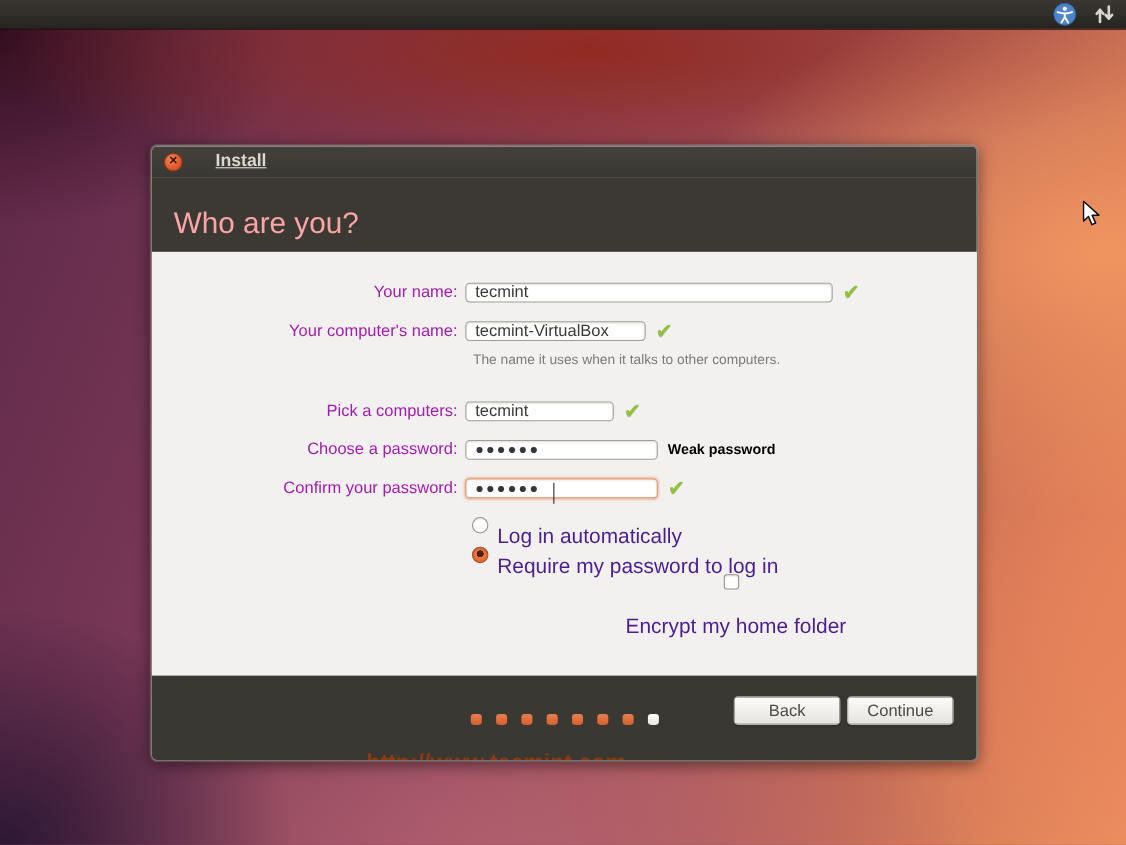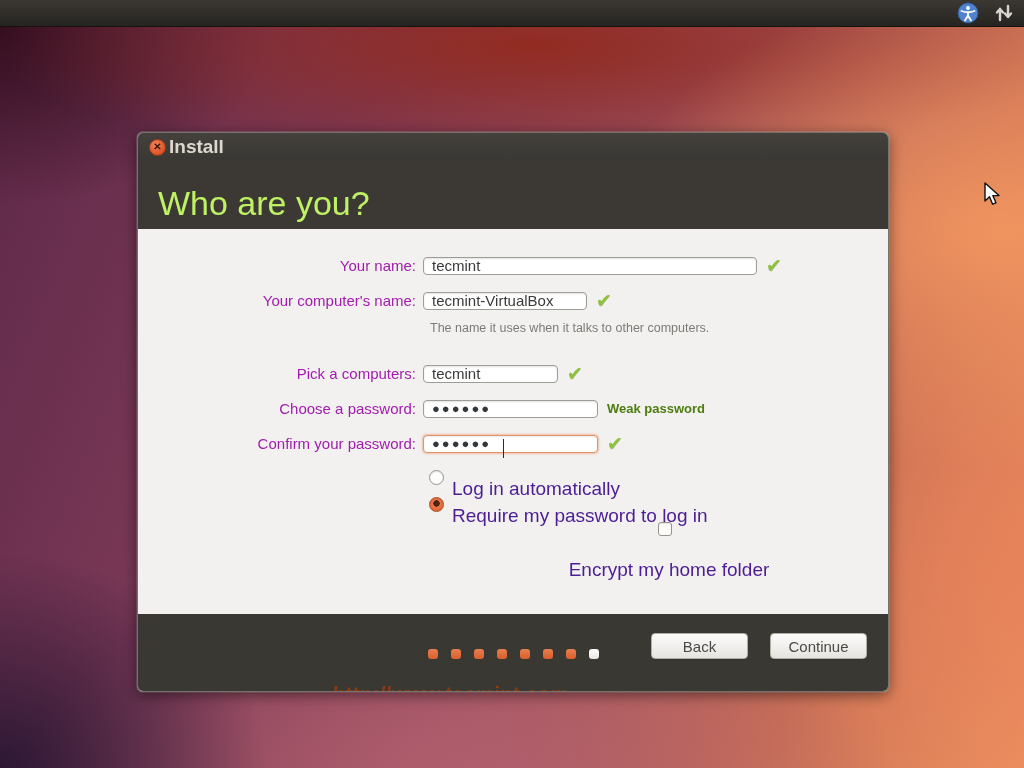--- a/index.html
+++ b/index.html
@@ -40,42 +40,42 @@
     height:28px; background:linear-gradient(#44413c, #3a3834);
     display:flex; align-items:center; padding-left:11px;
   }
   .close-btn {
     width:17px; height:17px; border-radius:50%;
     background:radial-gradient(circle at 35% 30%, #f1825b, #dd5427 70%);
     border:1px solid #9c3a14;
     display:flex; align-items:center; justify-content:center;
     color:#3c1505; font-size:10px; font-weight:bold; line-height:1; cursor:pointer;
   }
-  .win-title { margin-left:3px; color:#dcd8d0; font-size:19px; font-weight:bold; }
+  .win-title { margin-left:30px; color:#dcd8d0; font-size:16px; font-weight:bold;text-decoration:underline; }
 
   .header { height:68px; background:#3c3935; display:flex; align-items:center; padding-left:20px; }
-  .header h1 { color:#bef264; font-size:34px; font-weight:normal;margin-top:16px; }
+  .header h1 { color:#fca5a5; font-size:27px; font-weight:normal;margin-top:16px; }
 
   .content { position:relative; height:385px; background:#f2f1ef; }
   .form { padding-top:23px; }
   .frow { display:flex; align-items:center; height:27px; margin-bottom:8px; }
   .flabel { width:285px; text-align:right; padding-right:7px; color:#a21caf; font-size:15px; }
   .tinput {
     height:18px; border:1px solid #9f9d98; border-radius:4px;
     background:#fff; padding:0 8px; font-family:"Liberation Sans",sans-serif;
     font-size:15px; color:#3a3a38;
     box-shadow:inset 0 1px 2px rgba(0,0,0,.12);
   }
   .pw { font-size:13px; letter-spacing:2px; color:#33373b; }
   .tinput.focused { border:1px solid #e0936c; box-shadow:inset 0 1px 2px rgba(0,0,0,.08), 0 0 2px 1px rgba(232,150,105,.55); }
   .w-name { width:334px; } .w-comp { width:164px; } .w-user { width:135px; } .w-pass { width:175px; }
   .vcheck { margin-left:9px; font-size:19px; color:#8fc23c; text-shadow:0 1px 0 rgba(90,130,20,.45); }
   .helper-row { margin:-4px 0 24px 0; }
   .helper { margin-left:292px; color:#7d7b75; font-size:12.5px; }
-  .weak { margin-left:9px; color:#4d7c0f; font-size:13px; font-weight:bold; }
+  .weak { margin-left:9px; color:#000000; font-size:13px; font-weight:bold; }
   .caretwrap { position:relative; display:flex; align-items:center; }
   .caret { position:absolute; left:80px; top:4px; width:1px; height:19px; background:#2b2b2b; }
 
   .opts { margin-left:291px; margin-top:11px; }
   .orow { display:flex; align-items:center; height:18px; margin-bottom:9px; cursor:default; }
   .radio {
     width:15px; height:15px; border-radius:50%; background:#fdfdfc;
     border:1px solid #96938d; margin-right:8px; flex:0 0 auto;
     box-shadow:inset 0 1px 1px rgba(0,0,0,.1);
   }
@@ -84,21 +84,21 @@
     border:1px solid #a9502a;
   }
   .cbox {
     width:14px; height:14px; border-radius:3px; background:#fdfdfc;
     border:1px solid #96938d; margin-right:8px; flex:0 0 auto;
     box-shadow:inset 0 1px 1px rgba(0,0,0,.1);
   }
   .olabel { color:#4c1d95; font-size:19px;margin-top:23px; }
   .indent { margin-left:21px;flex-direction:column; }
 
-  .actions { position:absolute; right:21px; top:404px; display:flex; gap:22px; }
+  .actions { position:absolute; right:21px; top:404px; display:flex; gap:6px; }
   .btn {
     min-width:97px; height:26px; border-radius:4px;
     border:1px solid #b3afa7;
     background:linear-gradient(#fbfbfa, #e6e4e0);
     color:#4a4a46; font-size:15px; font-family:"Liberation Sans",sans-serif;
     cursor:pointer; box-shadow:0 1px 1px rgba(0,0,0,.12);
   }
 
   .watermark { position:absolute; left:195px; top:453px; color:#8d3c10; font-size:21px; font-weight:bold; }
 

